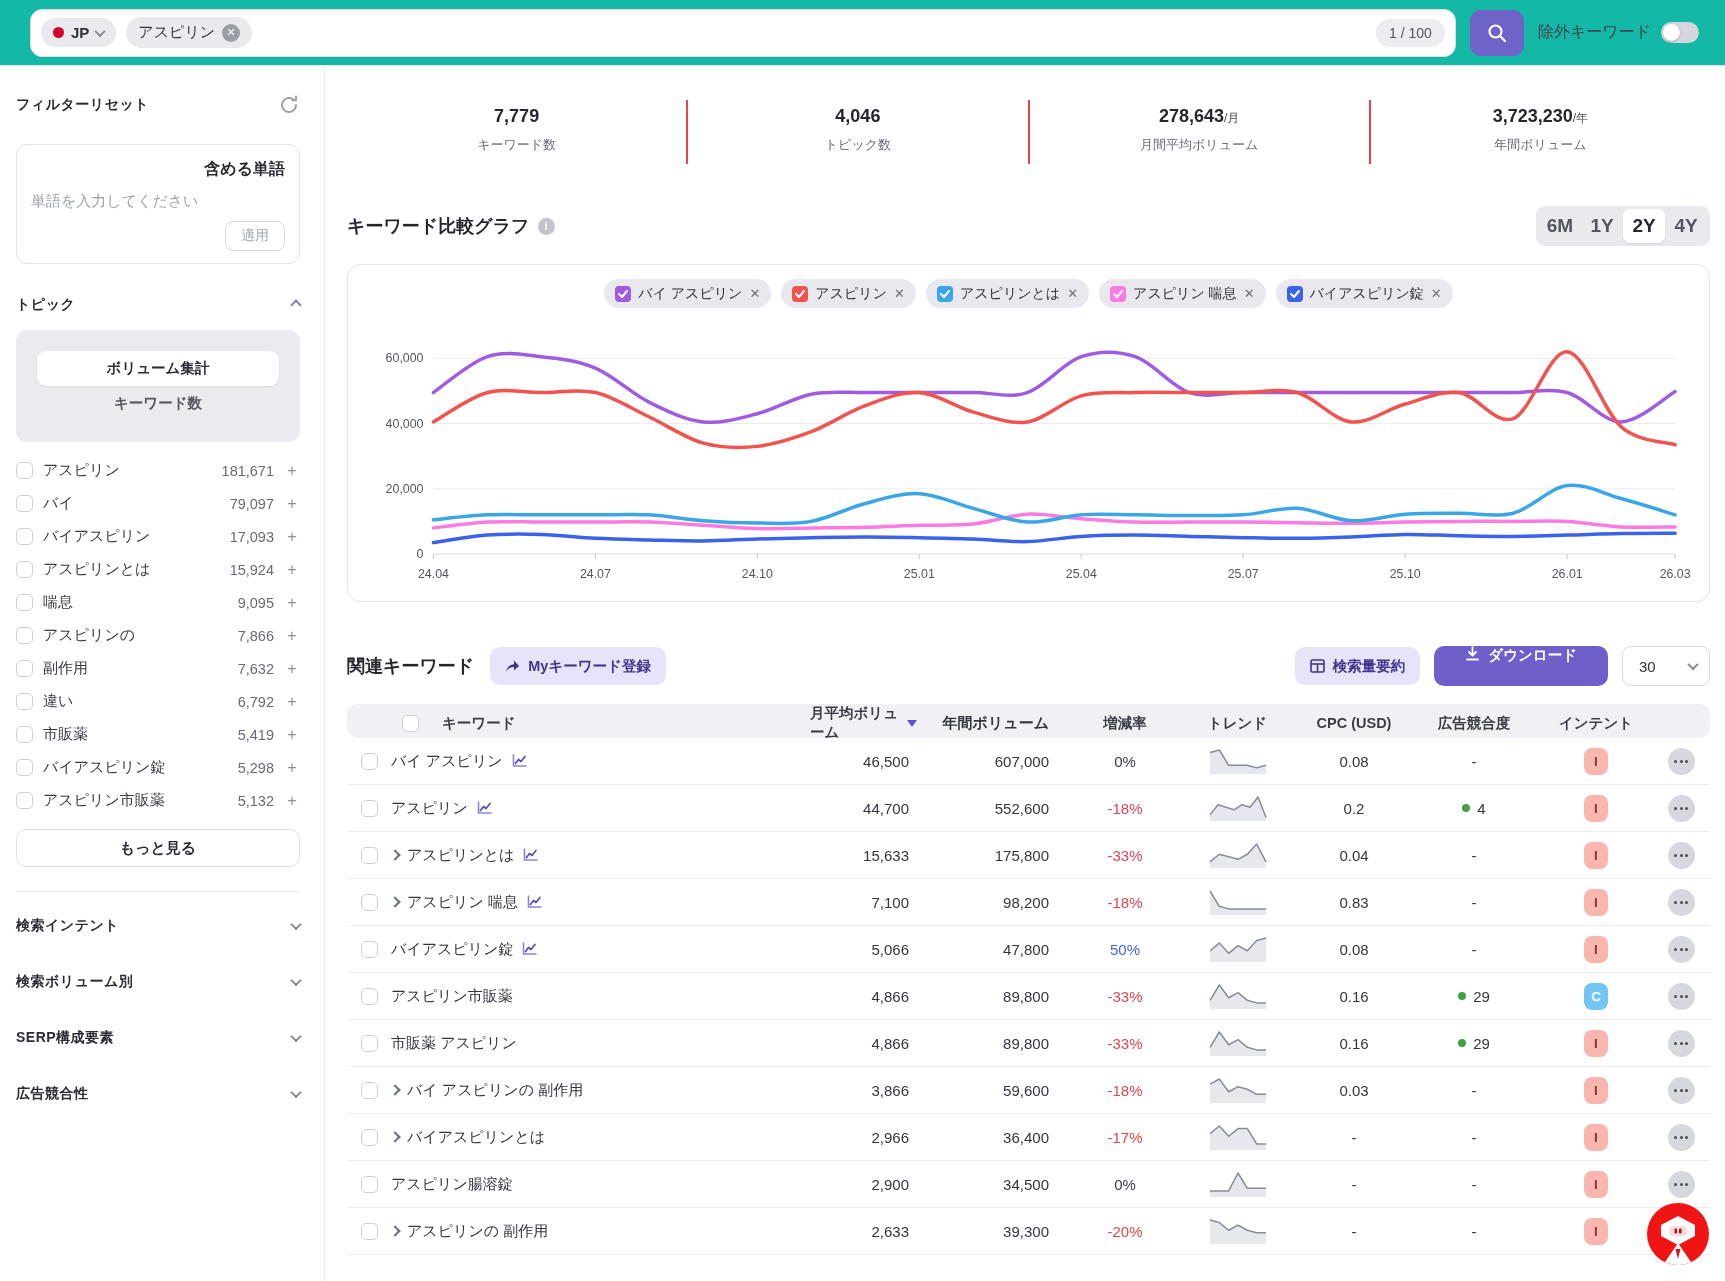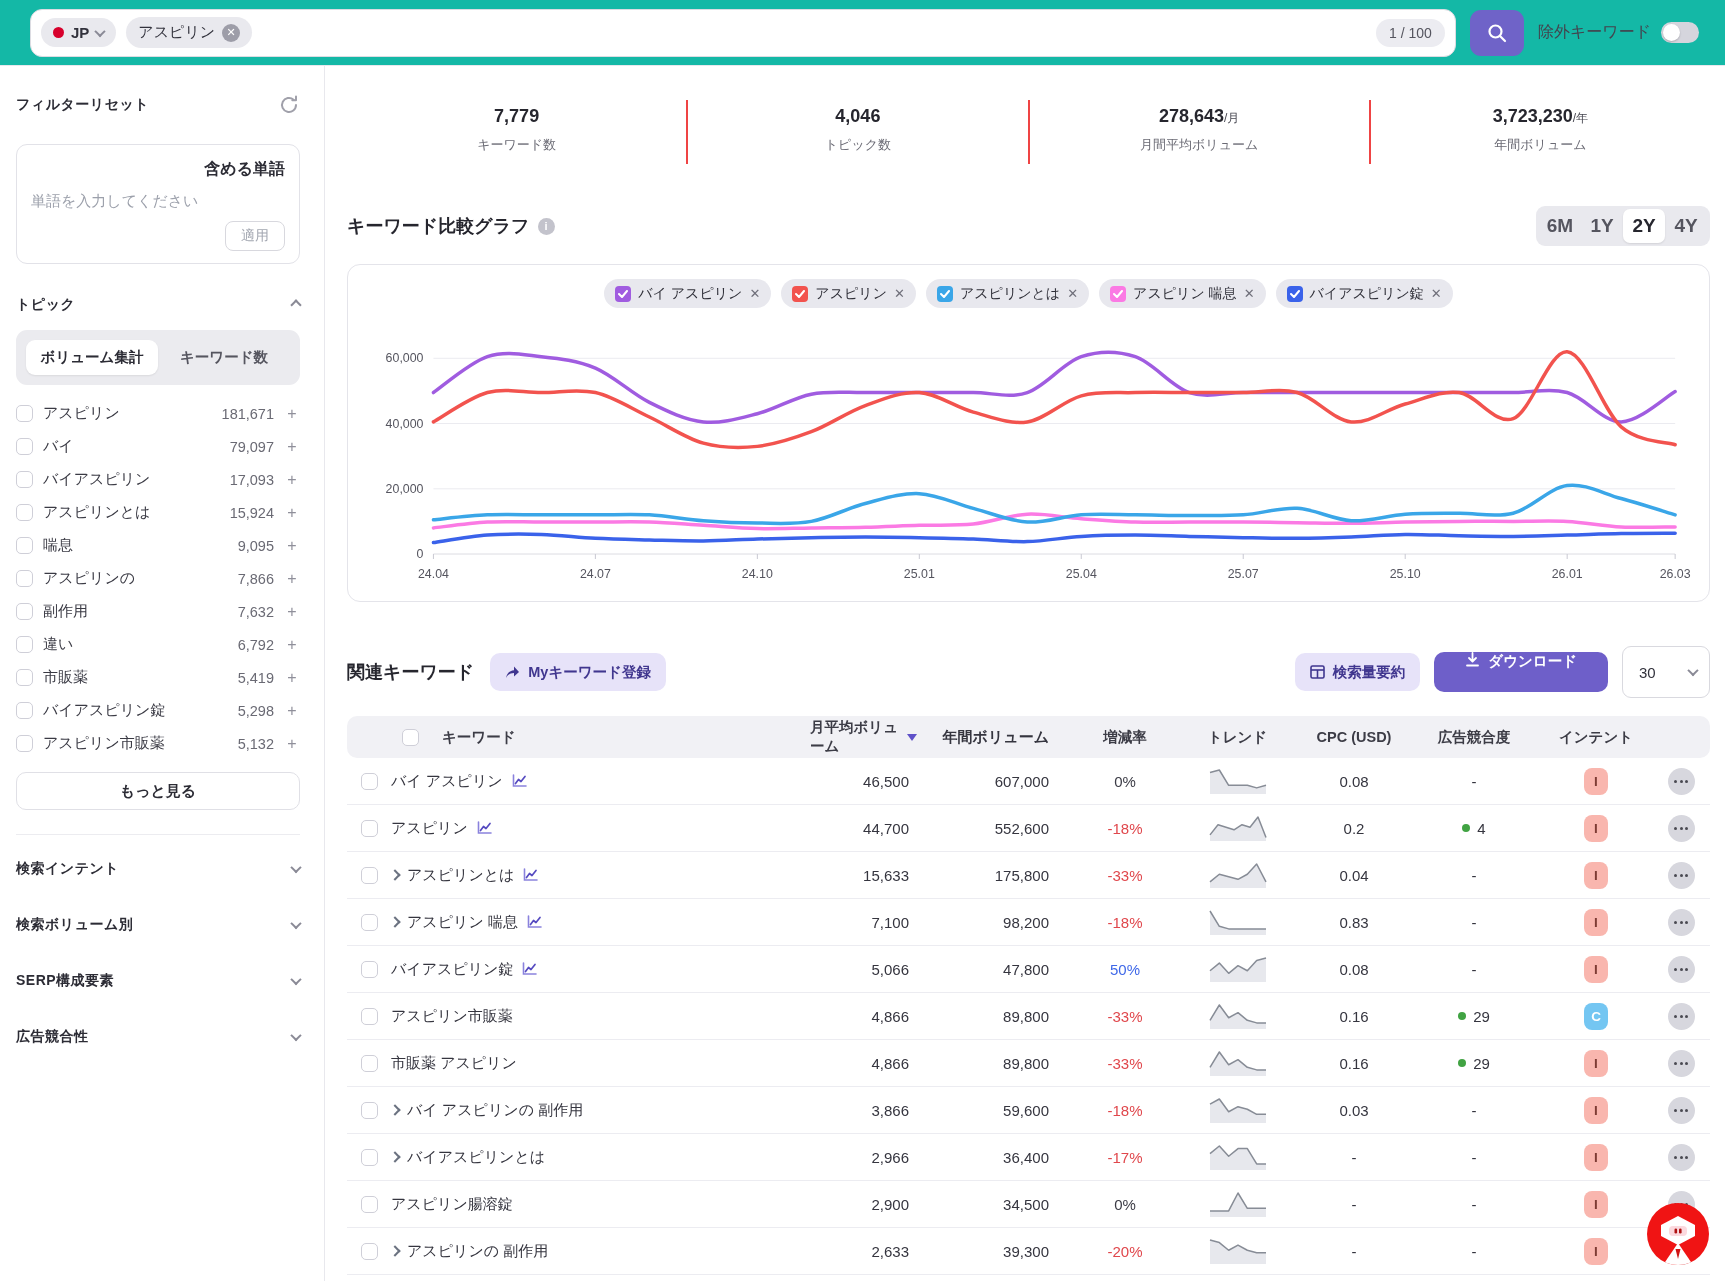--- a/index.html
+++ b/index.html
@@ -36,21 +36,21 @@
   
   .sidebar { width:325px; border-right:1px solid #e8e8ed; padding:28px 24px 0 16px; flex:none; }
   .side-row { display:flex; align-items:center; justify-content:space-between; }
   .side-title { font-size:14px; font-weight:700; color:#2c2c35; letter-spacing:.5px; }
   .include-box { margin-top:28px; border:1px solid #e2e2e8; border-radius:11px; padding:14px 14px 12px; }
   .include-title { font-size:16px; font-weight:700; color:#2c2c35;text-align:right; }
   .include-ph { margin-top:12px; font-size:15px; color:#9ca0ab; }
   .apply-btn { display:block; margin:10px 0 0 auto; border:1px solid #d8d8de; background:#fff;
     border-radius:8px; padding:5px 15px; font-size:14px; color:#a2a6b0; }
   .topic-head { margin-top:32px; }
-  .seg2 { margin-top:16px; background:#ebebef; border-radius:11px; padding:10px; display:flex; }
+  .seg2 { margin-top:16px; background:#ebebef; border-radius:11px; padding:21px; display:flex;flex-direction:column; }
   .seg2 .seg { flex:1; text-align:center; padding:8px 0; font-size:14.5px; font-weight:700; color:#55555f; border-radius:9px; }
   .seg2 .seg.active { background:#fff; box-shadow:0 1px 2px rgba(0,0,0,.08); color:#2c2c35; }
   .topic-list { margin-top:12px; }
   .topic-item { display:flex; align-items:center; height:33px; gap:10px; }
   .cbox { width:17px; height:17px; border:1.5px solid #cfcfd8; border-radius:5px; background:#fff; flex:none; }
   .topic-item .lbl { flex:1; font-size:15px; color:#3a3a44; white-space:nowrap; overflow:hidden; }
   .topic-item .val { font-size:14.5px; color:#6a6a74; }
   .topic-item .plus { width:16px; text-align:center; color:#8f8f9a; font-size:16px; }
   .more-btn { margin-top:12px; width:100%; height:38px; border:1px solid #e0e0e6; border-radius:10px;
     background:#fff; font-size:15px; font-weight:700; color:#2c2c35; }
@@ -81,27 +81,27 @@
   .lchip .t { font-size:14px; color:#2f2f38; }
   .lchip .x { color:#6f6f7a; font-size:13px; }
   #chart-svg { display:block; width:100%; height:282px; margin-top:8px; }
 
   .tbl-toolbar { margin-top:44px; display:flex; align-items:center; gap:16px; }
   .pill-lite { display:flex; align-items:center; gap:8px; background:#e7e3f9; color:#40368f;
     border:none; border-radius:10px; height:38px; padding:0 15px; font-size:14.5px; font-weight:700; }
   .pill-dark { display:flex; align-items:flex-start; gap:8px; background:#6e5fc9; color:#fff;
     border:none; border-radius:10px; height:40px; padding:0 31px; font-size:14.5px; font-weight:700; }
   .toolbar-right { margin-left:auto; display:flex; align-items:center; gap:14px; }
-  .select30 { width:88px; height:52px; border:1px solid #d9d9df; border-radius:9px; display:flex;
+  .select30 { width:88px; height:40px; border:1px solid #d9d9df; border-radius:9px; display:flex;
     align-items:center; justify-content:space-between; padding:0 12px 0 16px; font-size:15px; color:#32323c; }
 
   .table { margin-top:18px; }
   .trow { display:grid; grid-template-columns:44px minmax(0,1fr) 125px 140px 100px 125px 108px 132px 112px 58px;
     align-items:center; }
-  .thead { background:#f1f1f5; border-radius:10px; height:42px; font-size:14.5px; font-weight:700; color:#3c3c46;padding-left:41px; }
+  .thead { background:#f1f1f5; border-radius:10px; height:34px; font-size:14.5px; font-weight:700; color:#3c3c46;padding-left:41px; }
   .tbody .trow { height:47px; border-bottom:1px solid #ececf1; font-size:15px; color:#35353f; }
   .c-check { display:flex; justify-content:center; }
   .c-kw { display:flex; align-items:center; gap:8px; padding-right:10px; }
   .c-kw .chev.right { border-color:#6b7280; flex:none; }
   .num { text-align:right; padding-right:26px; font-size:15px; color:#35353f; }
   .ctr { text-align:center; }
   .hdr-vol { display:flex; align-items:center; justify-content:flex-end; gap:6px; padding-right:18px; }
   .tri-down { width:0; height:0; border-left:5px solid transparent; border-right:5px solid transparent;
     border-top:7px solid #5f51c9; }
   .chg.down { color:#e0474c; } .chg.up { color:#3f68e8; } .chg.zero { color:#3c3c46; }

